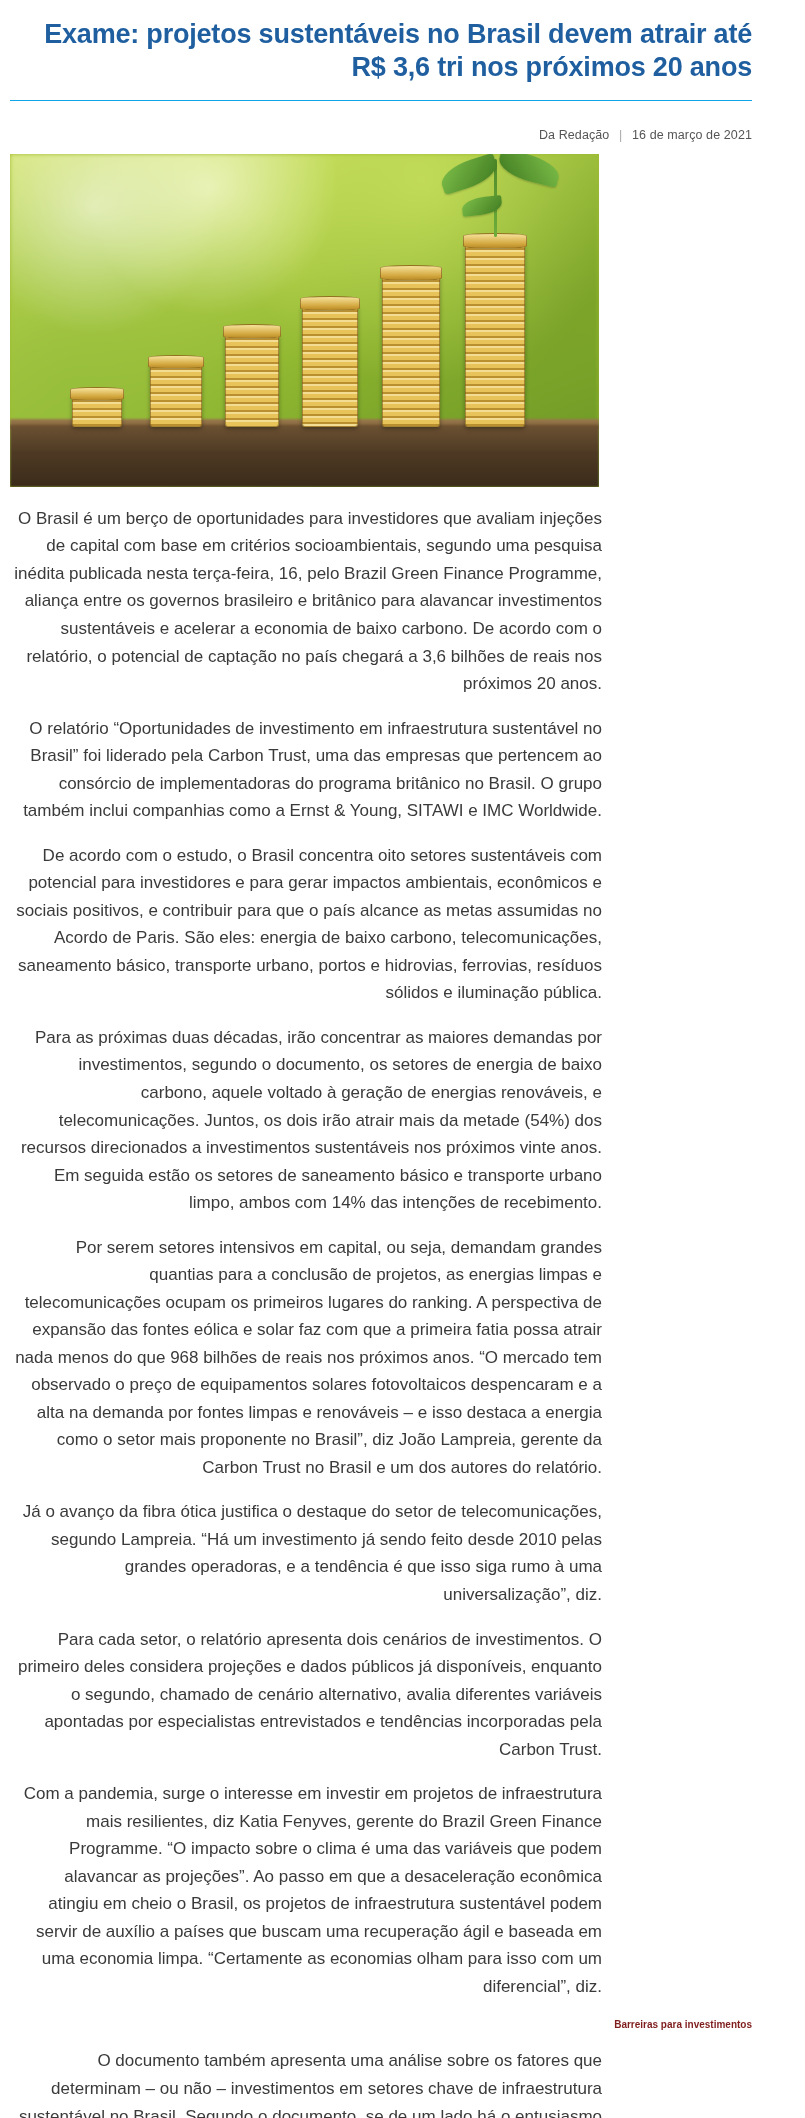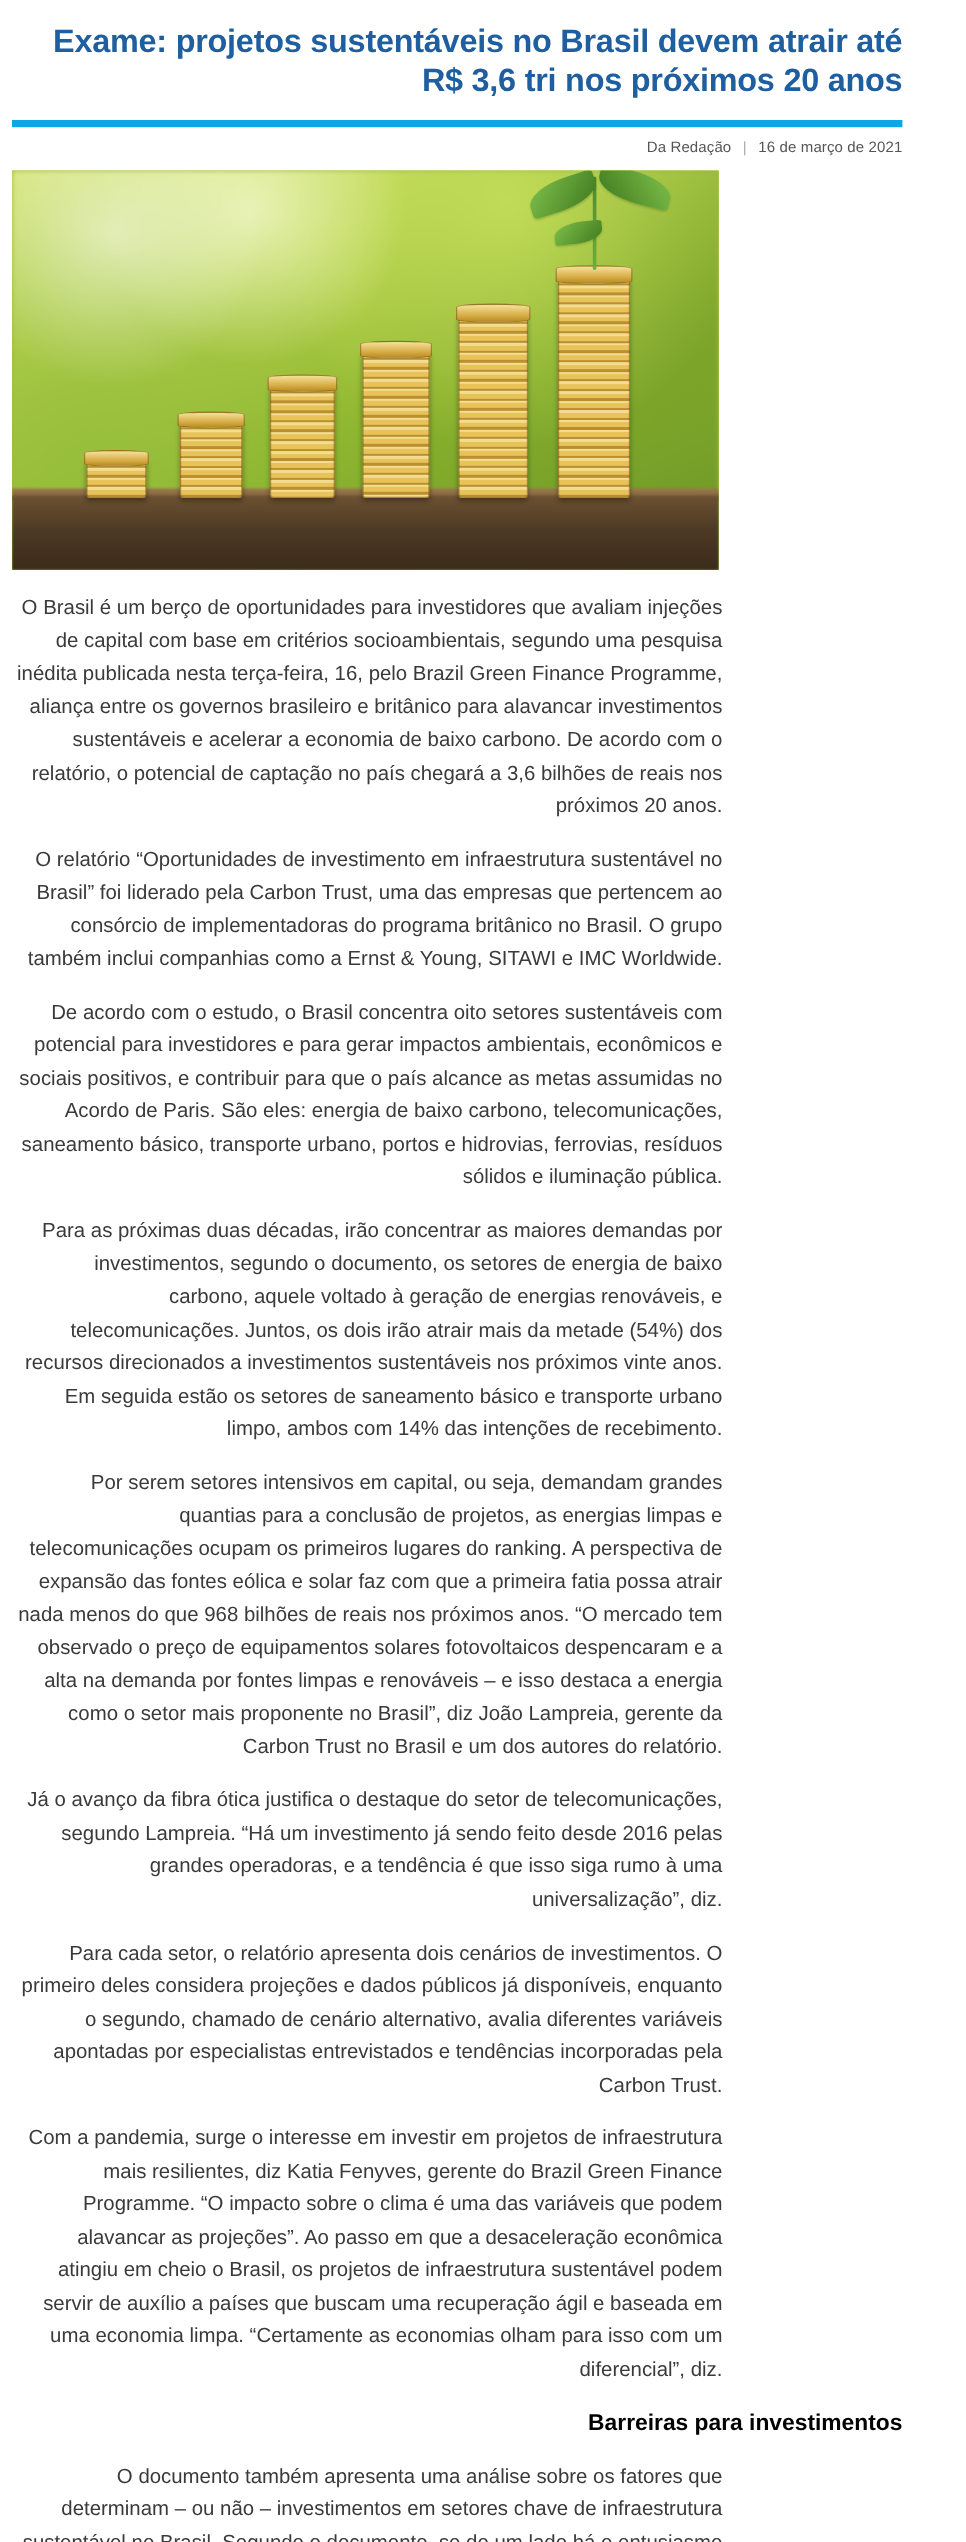--- a/index.html
+++ b/index.html
@@ -20,22 +20,22 @@
   }
   .headline {
     font-size: 27px;
     line-height: 1.22;
     font-weight: bold;
     color: #1f5fa0;
     margin: 0 0 16px 0;
     letter-spacing: -0.2px;
   }
   .byline-wrap {
-    border-top: 6px solid #0ea5e9;
-    padding-top: 10px;
+    border-top: 1px solid #0ea5e9;
+    padding-top: 27px;
     margin-bottom: 12px;
   }
   .byline {
     font-size: 12.5px;
     color: #555555;
     letter-spacing: 0.1px;
   }
   .byline .sep {
     color: #aaaaaa;
     padding: 0 6px;
@@ -109,24 +109,24 @@
     box-shadow: 0 1px 2px rgba(0,0,0,0.2);
   }
   p.body {
     font-size: 17px;
     line-height: 1.62;
     color: #3a3a3a;
     margin: 0 0 17px 0;
     max-width: 592px;
   }
   .subhead {
-    font-size: 19px;
+    font-size: 10px;
     line-height: 1.6;
     font-weight: bold;
-    color: #000000;
+    color: #7f1d1d;
     margin: 0 0 14px 0;
   }
 </style>
 </head>
 <body>
 
 <div class="page">
 
   <h1 class="headline">Exame: projetos sustentáveis no Brasil devem atrair até R$ 3,6 tri nos próximos 20 anos</h1>
 
@@ -165,21 +165,21 @@
     <div class="leaf" style="left:430px;bottom:300px;width:58px;height:26px;transform:rotate(-18deg);"></div>
     <div class="leaf" style="left:488px;bottom:306px;width:62px;height:26px;transform:rotate(14deg) scaleX(-1);"></div>
     <div class="leaf" style="left:452px;bottom:272px;width:40px;height:18px;transform:rotate(-6deg);"></div>
   </div>
 
   <p class="body">O Brasil é um berço de oportunidades para investidores que avaliam injeções de capital com base em critérios socioambientais, segundo uma pesquisa inédita publicada nesta terça-feira, 16, pelo Brazil Green Finance Programme, aliança entre os governos brasileiro e britânico para alavancar investimentos sustentáveis e acelerar a economia de baixo carbono. De acordo com o relatório, o potencial de captação no país chegará a 3,6 bilhões de reais nos próximos 20 anos.</p>
   <p class="body">O relatório “Oportunidades de investimento em infraestrutura sustentável no Brasil” foi liderado pela Carbon Trust, uma das empresas que pertencem ao consórcio de implementadoras do programa britânico no Brasil. O grupo também inclui companhias como a Ernst &amp; Young, SITAWI e IMC Worldwide.</p>
   <p class="body">De acordo com o estudo, o Brasil concentra oito setores sustentáveis com potencial para investidores e para gerar impactos ambientais, econômicos e sociais positivos, e contribuir para que o país alcance as metas assumidas no Acordo de Paris. São eles: energia de baixo carbono, telecomunicações, saneamento básico, transporte urbano, portos e hidrovias, ferrovias, resíduos sólidos e iluminação pública.</p>
   <p class="body">Para as próximas duas décadas, irão concentrar as maiores demandas por investimentos, segundo o documento, os setores de energia de baixo carbono, aquele voltado à geração de energias renováveis, e telecomunicações. Juntos, os dois irão atrair mais da metade (54%) dos recursos direcionados a investimentos sustentáveis nos próximos vinte anos. Em seguida estão os setores de saneamento básico e transporte urbano limpo, ambos com 14% das intenções de recebimento.</p>
   <p class="body">Por serem setores intensivos em capital, ou seja, demandam grandes quantias para a conclusão de projetos, as energias limpas e telecomunicações ocupam os primeiros lugares do ranking. A perspectiva de expansão das fontes eólica e solar faz com que a primeira fatia possa atrair nada menos do que 968 bilhões de reais nos próximos anos. “O mercado tem observado o preço de equipamentos solares fotovoltaicos despencaram e a alta na demanda por fontes limpas e renováveis – e isso destaca a energia como o setor mais proponente no Brasil”, diz João Lampreia, gerente da Carbon Trust no Brasil e um dos autores do relatório.</p>
-  <p class="body">Já o avanço da fibra ótica justifica o destaque do setor de telecomunicações, segundo Lampreia. “Há um investimento já sendo feito desde 2016 pelas grandes operadoras, e a tendência é que isso siga rumo à uma universalização”, diz.</p>
+  <p class="body">Já o avanço da fibra ótica justifica o destaque do setor de telecomunicações, segundo Lampreia. “Há um investimento já sendo feito desde 2010 pelas grandes operadoras, e a tendência é que isso siga rumo à uma universalização”, diz.</p>
   <p class="body">Para cada setor, o relatório apresenta dois cenários de investimentos. O primeiro deles considera projeções e dados públicos já disponíveis, enquanto o segundo, chamado de cenário alternativo, avalia diferentes variáveis apontadas por especialistas entrevistados e tendências incorporadas pela Carbon Trust.</p>
   <p class="body">Com a pandemia, surge o interesse em investir em projetos de infraestrutura mais resilientes, diz Katia Fenyves, gerente do Brazil Green Finance Programme. “O impacto sobre o clima é uma das variáveis que podem alavancar as projeções”. Ao passo em que a desaceleração econômica atingiu em cheio o Brasil, os projetos de infraestrutura sustentável podem servir de auxílio a países que buscam uma recuperação ágil e baseada em uma economia limpa. “Certamente as economias olham para isso com um diferencial”, diz.</p>
 
   <p class="subhead">Barreiras para investimentos</p>
 
   <p class="body">O documento também apresenta uma análise sobre os fatores que determinam – ou não – investimentos em setores chave de infraestrutura sustentável no Brasil. Segundo o documento, se de um lado há o entusiasmo do Governo em destravar projetos verdes, há o outro a cautela de investidores. Entre os principais entraves para o recebimento de recursos para projetos sustentáveis e a cautela do mercado estão o risco cambial, as avaliações do Brasil por agências de rating, cargas tributárias elevadas e a degradação ambiental contínua.</p>
 
 </div>
 
 </body></html>

